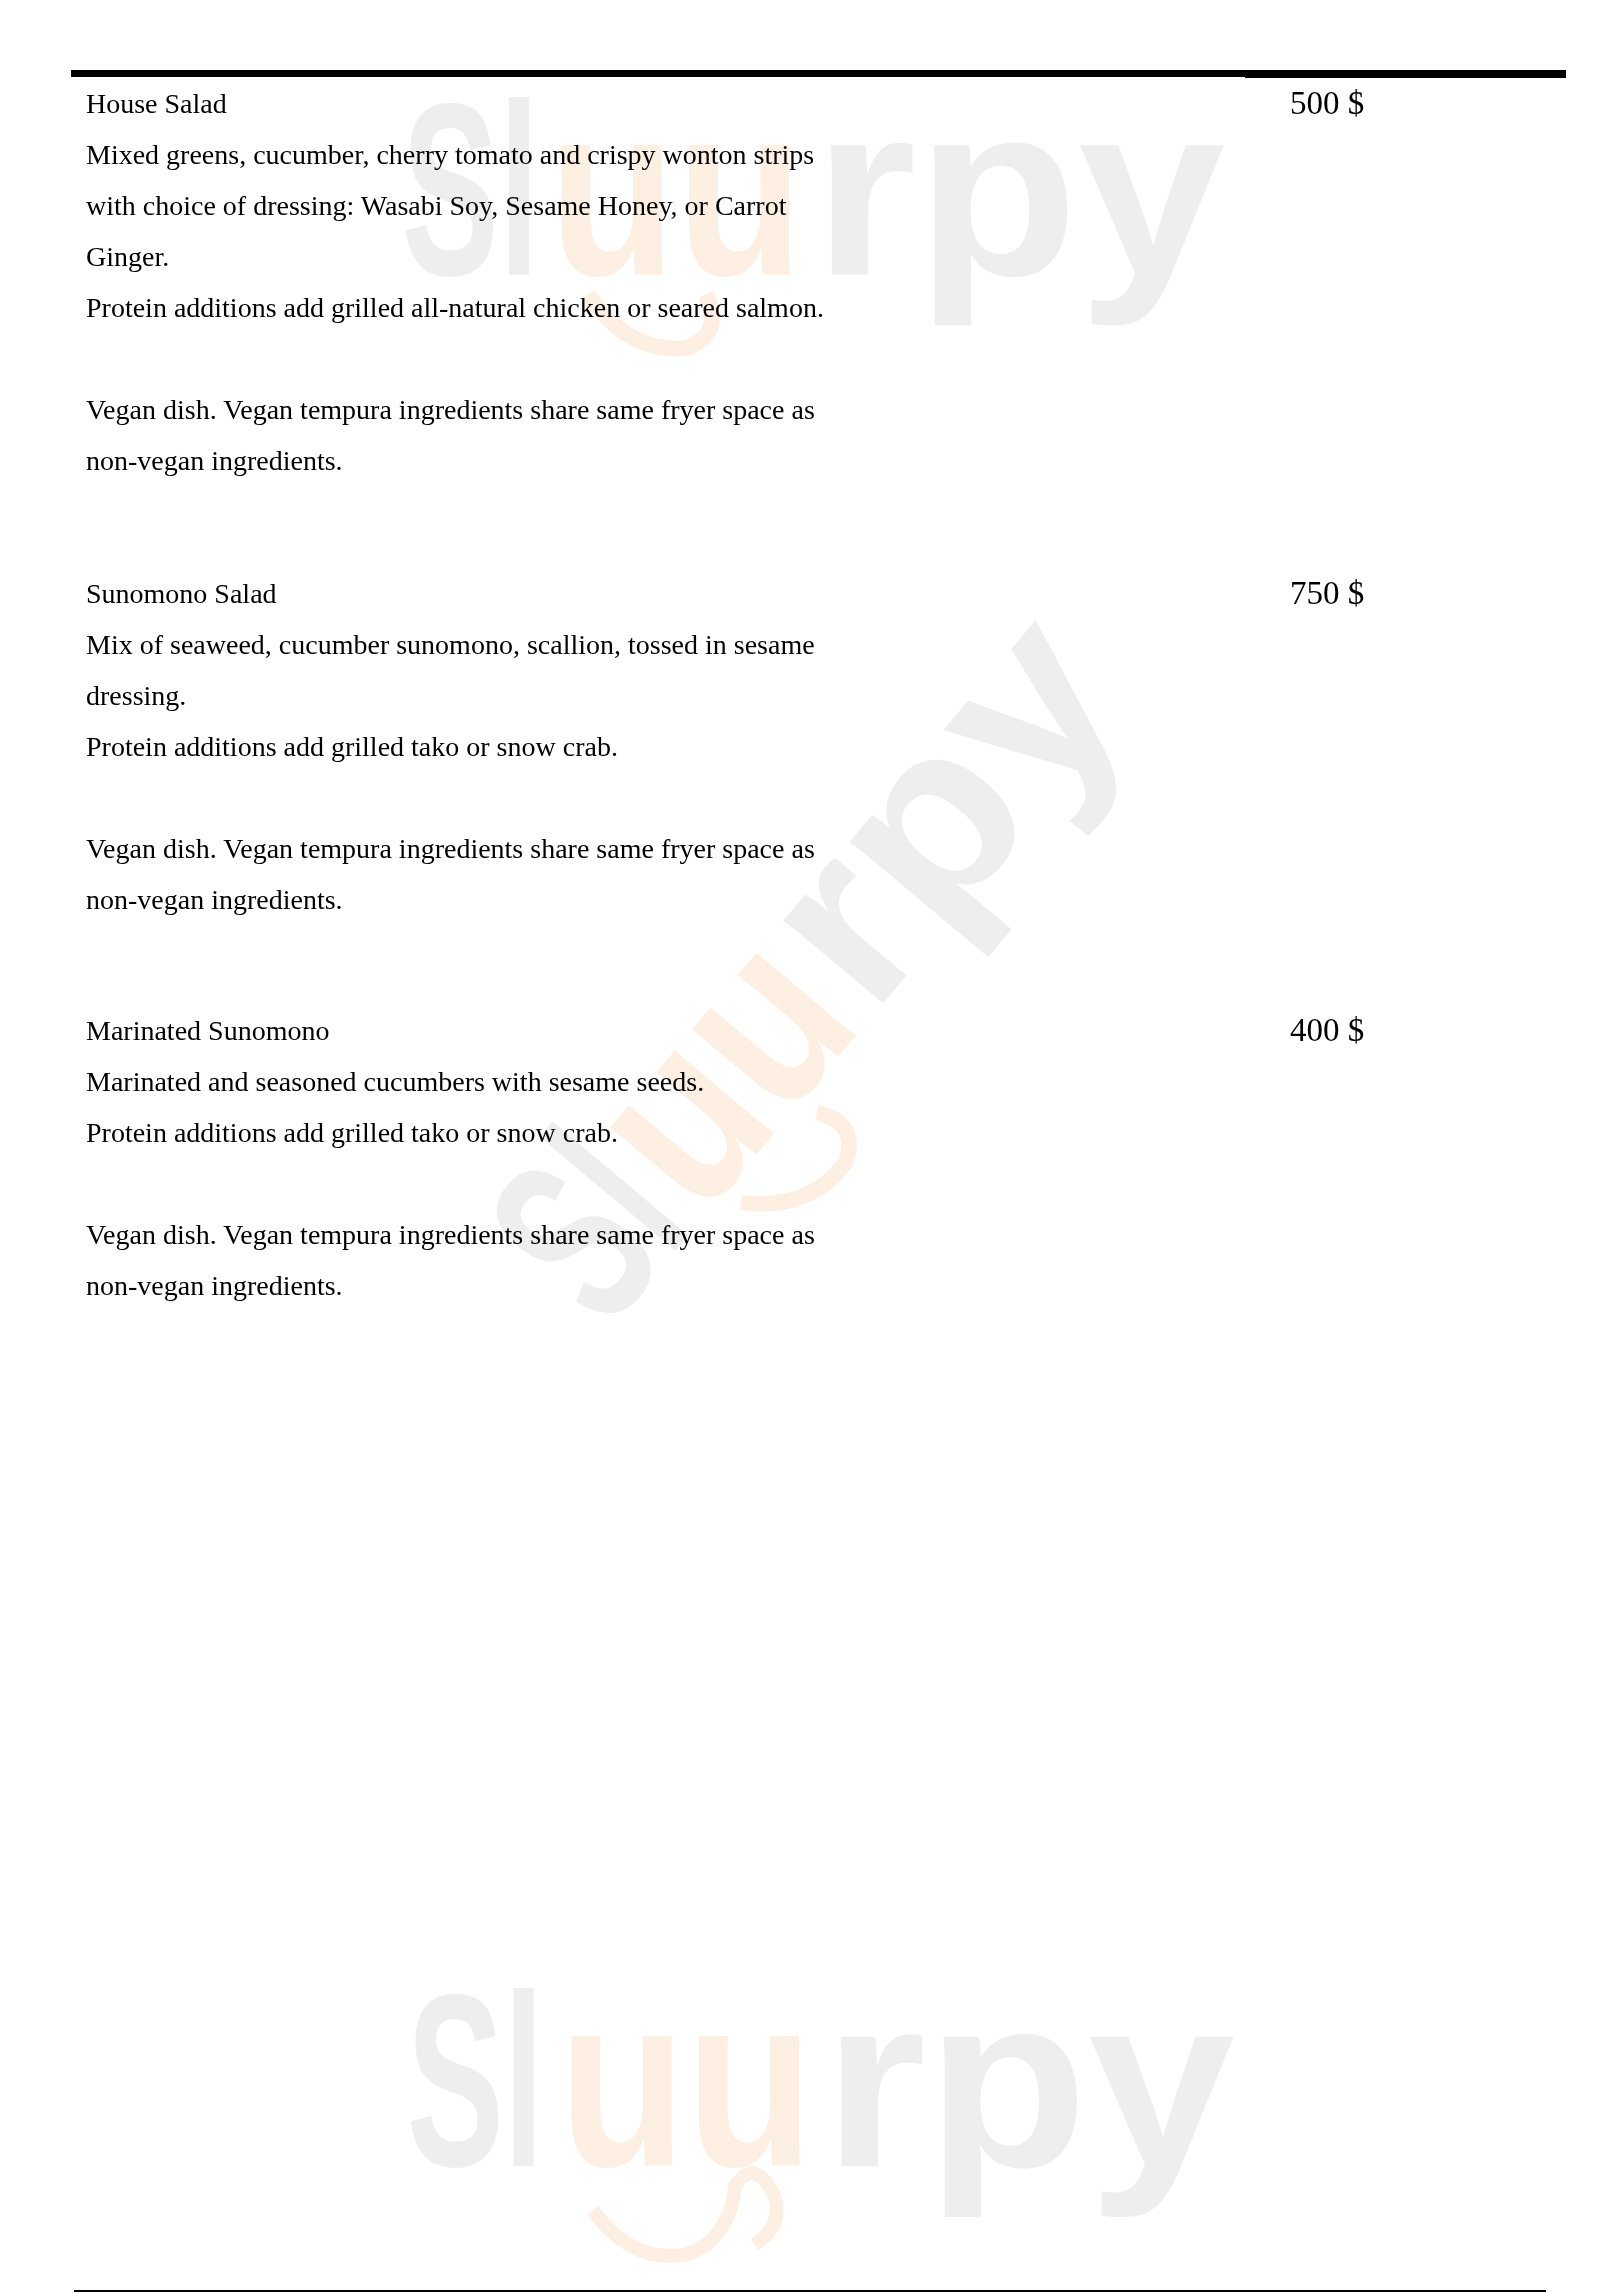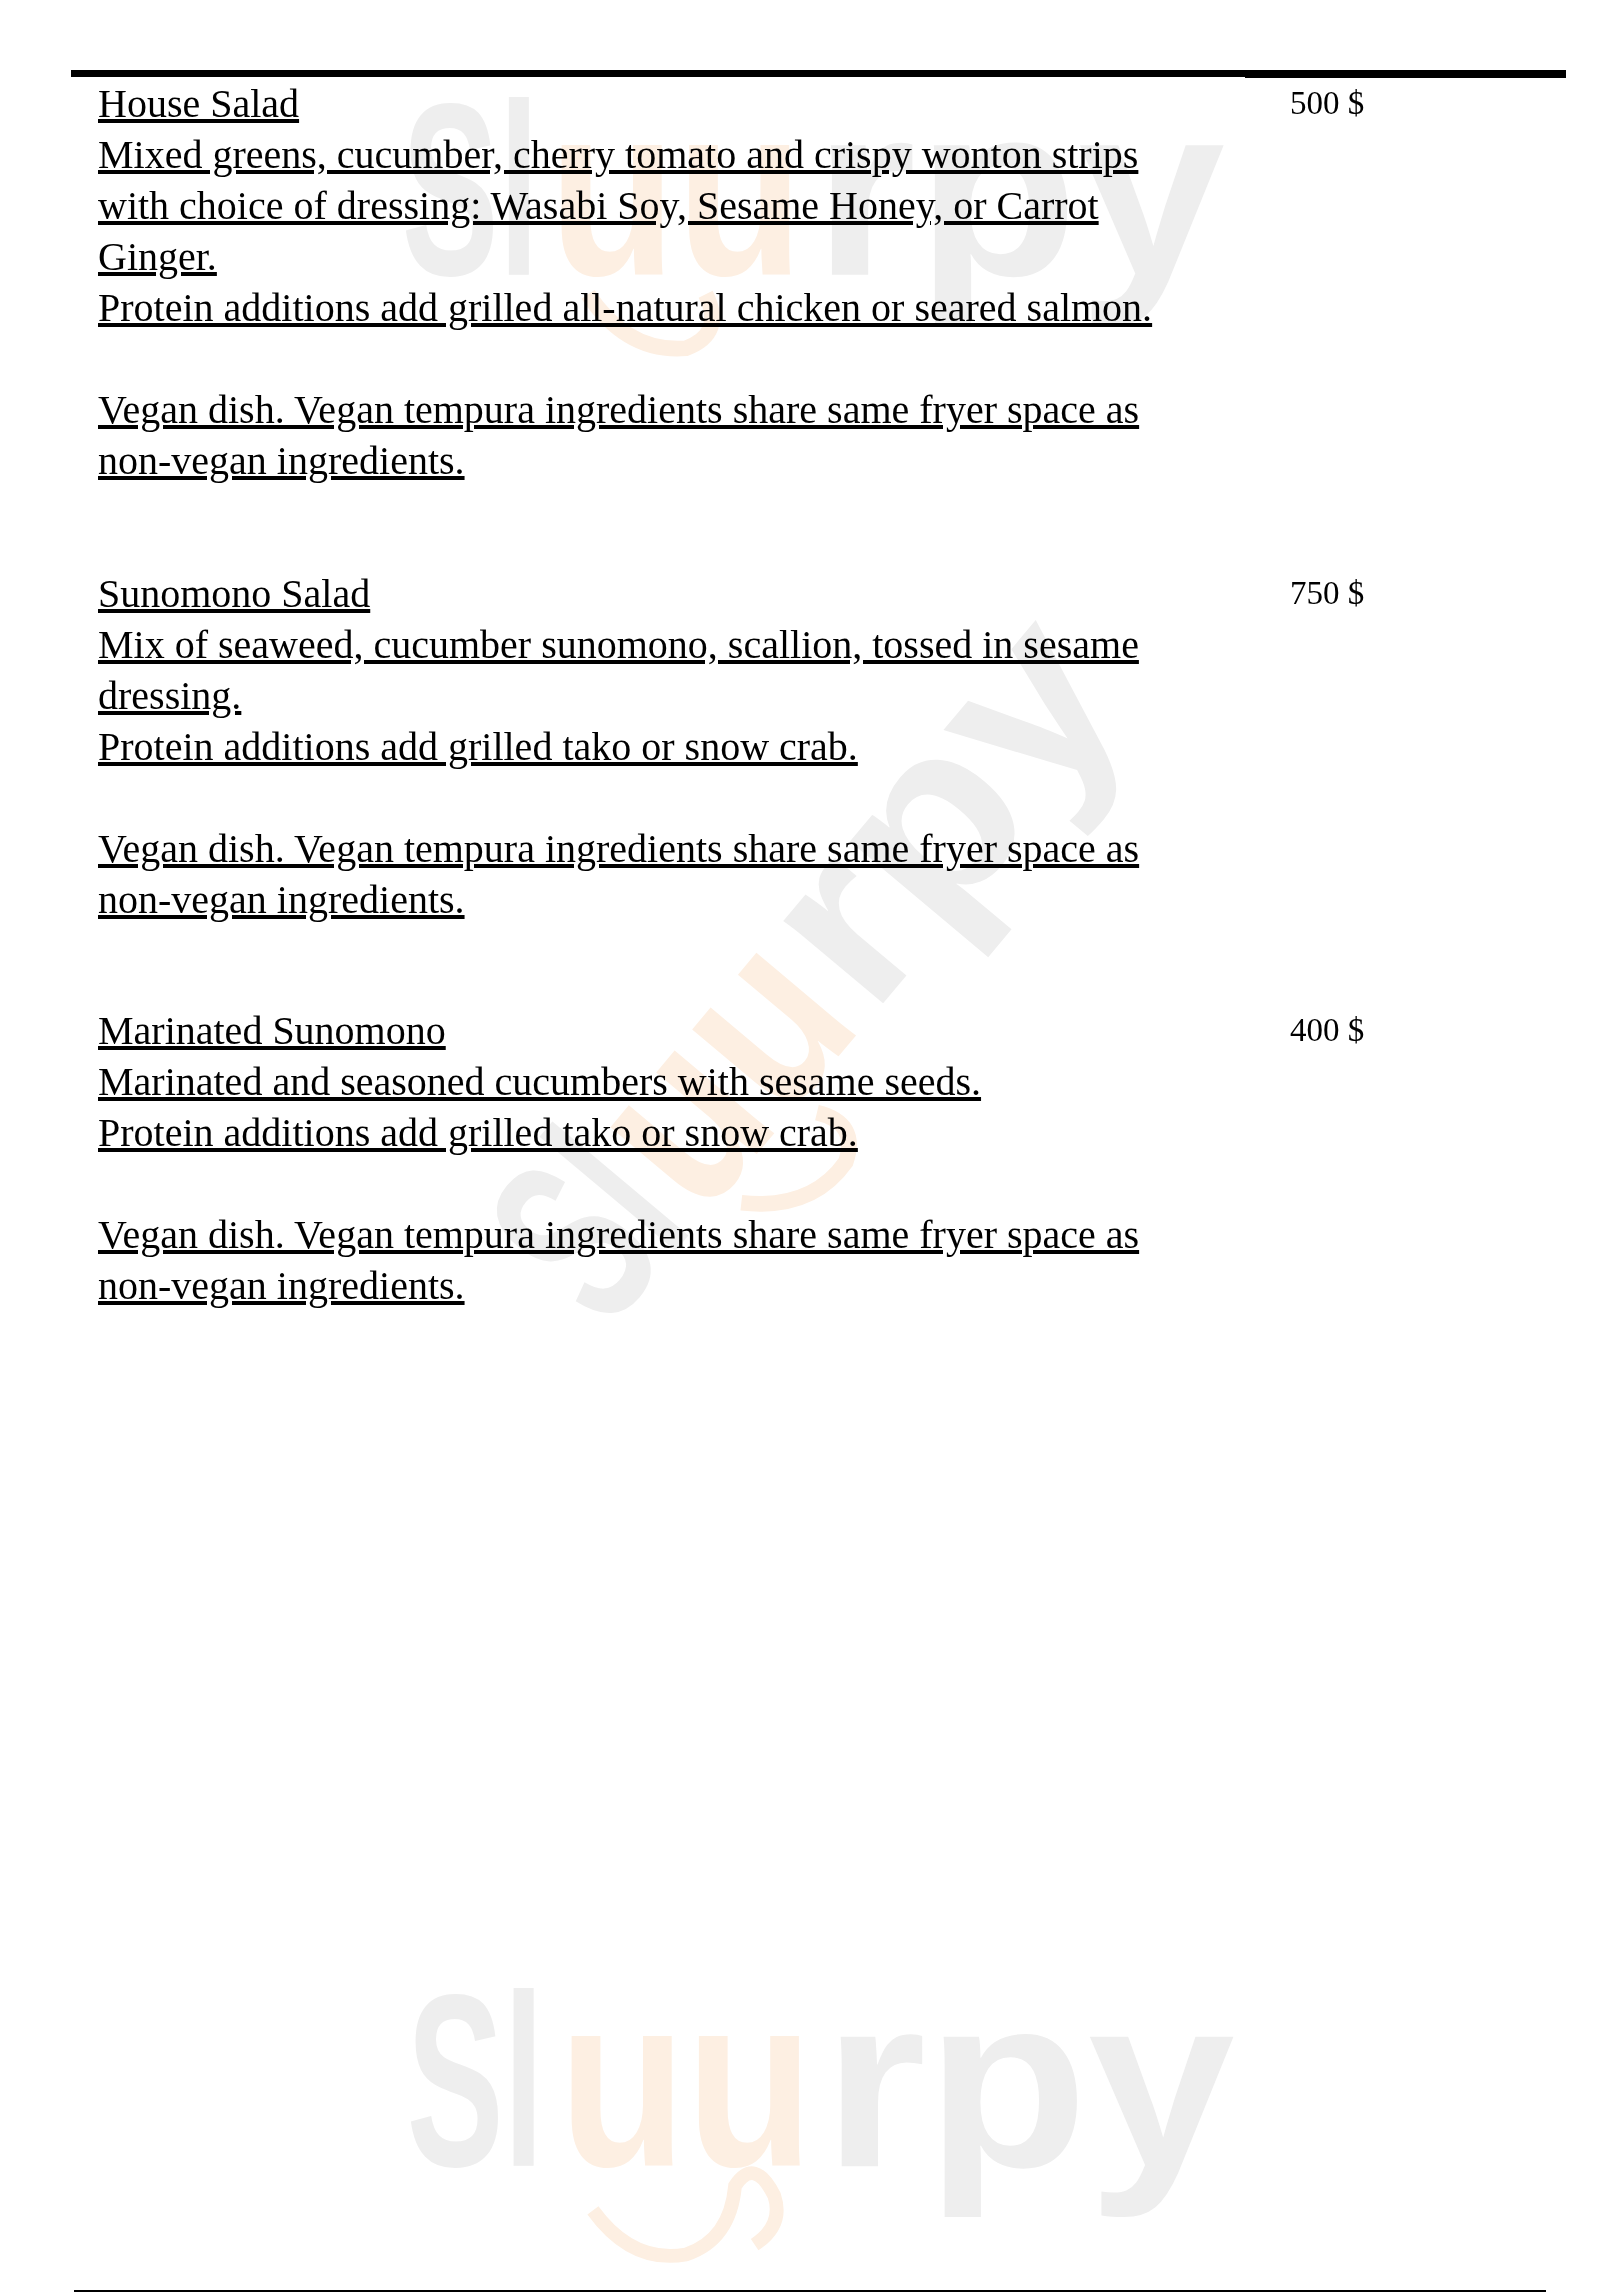--- a/index.html
+++ b/index.html
@@ -58,26 +58,25 @@
       width: 1621px;
       z-index: 1;
     }
     .item {
       position: absolute;
       left: 86px;
       width: 1470px;
     }
     .item-text {
       position: absolute;
-      left: 12px;
+      left: 0;
       top: 0;
       width: 1137px;
-      font-size: 40px;
+      font-size: 28px;
       line-height: 51px;
-      text-decoration: underline;
     }
     .item-text .line {
       display: block;
       white-space: nowrap;
     }
     .item-text .blank {
       display: block;
       height: 51px;
     }
     .price {

